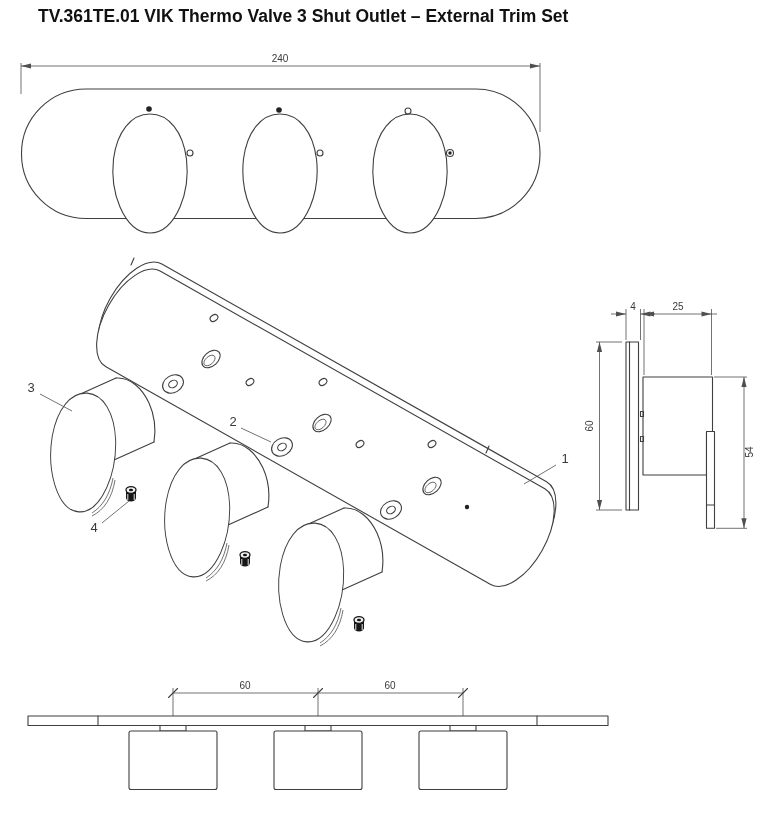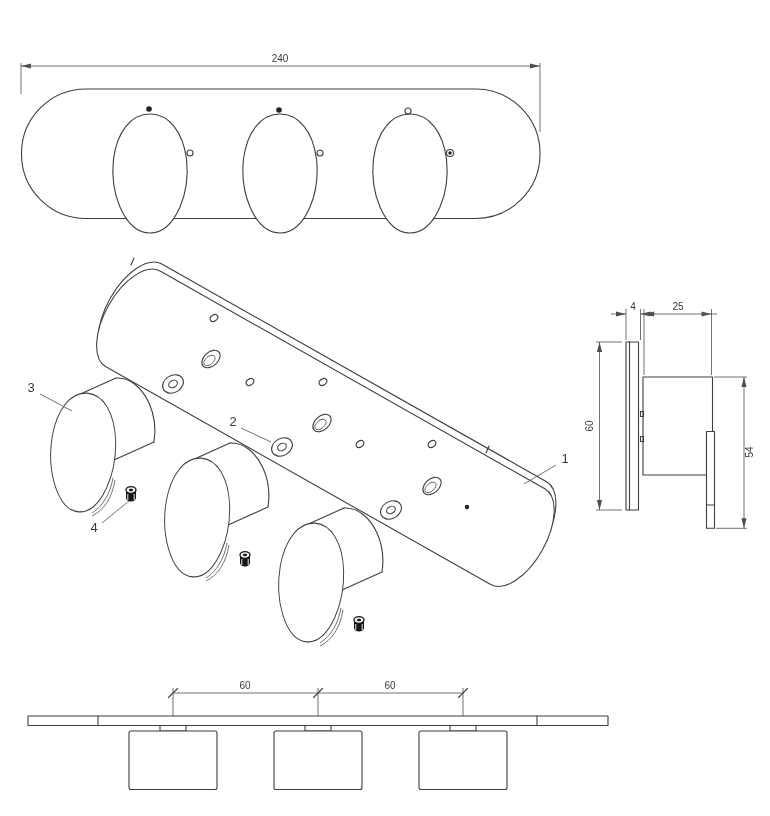--- a/index.html
+++ b/index.html
@@ -13,20 +13,21 @@
   .thin{stroke:#4f4f4f;stroke-width:0.8;fill:none;}
   .arr{fill:#4f4f4f;stroke:none;}
   .dtx{font-family:"Liberation Sans",sans-serif;font-size:10px;fill:#3a3a3a;}
   .ptx{font-family:"Liberation Sans",sans-serif;font-size:13px;fill:#3a3a3a;}
   .wfill{fill:#fff;stroke:none;}
 </style>
 </head>
 <body>
 
 <div class="page">
+  <div class="title">TV.361TE.01 VIK Thermo Valve 3 Shut Outlet – External Trim Set</div>
 
   <svg width="770" height="816" viewBox="0 0 770 816">
     <defs>
 
       <path id="eggF" class="lnf" d="M0,-59 C19,-59 33,-41 36.5,-14 C38.5,4 36,20 30,34 C23,50 13,60 0,60
            C-13,60 -23,50 -30,34 C-36,20 -38.5,4 -36.5,-14 C-33,-41 -19,-59 0,-59 Z"></path>
 
       <polygon id="arrL" class="arr" points="0,0 10,-2.6 10,2.6"></polygon>
       <polygon id="arrR" class="arr" points="0,0 -10,-2.6 -10,2.6"></polygon>
       <polygon id="arrU" class="arr" points="0,0 -2.6,10 2.6,10"></polygon>

